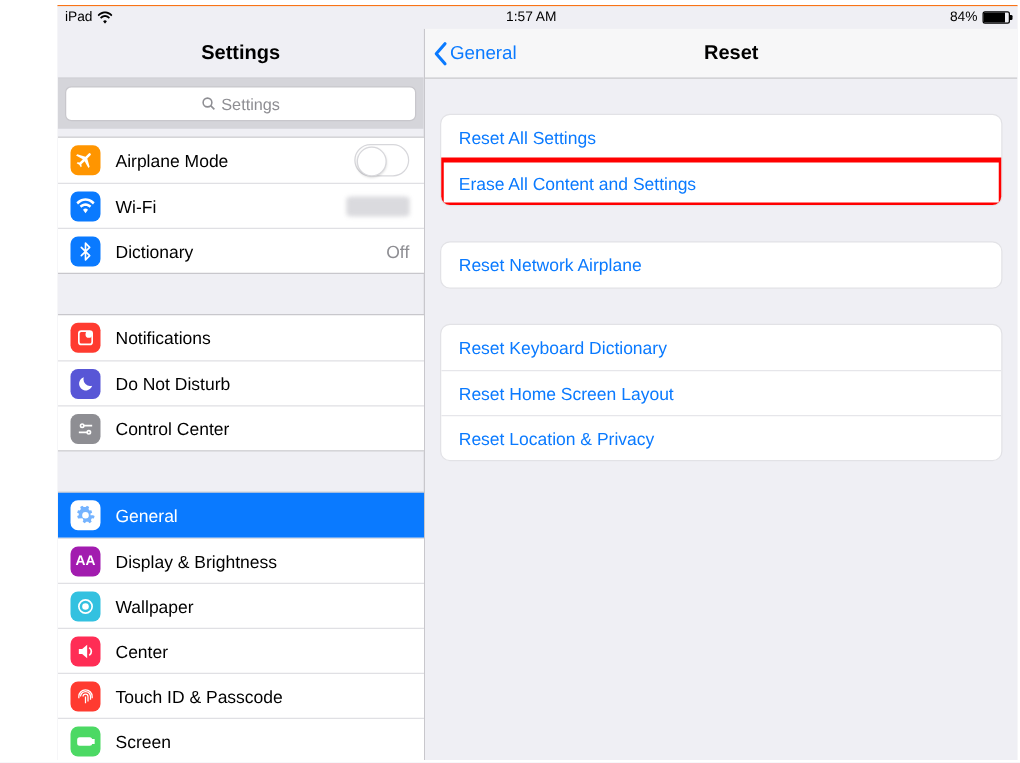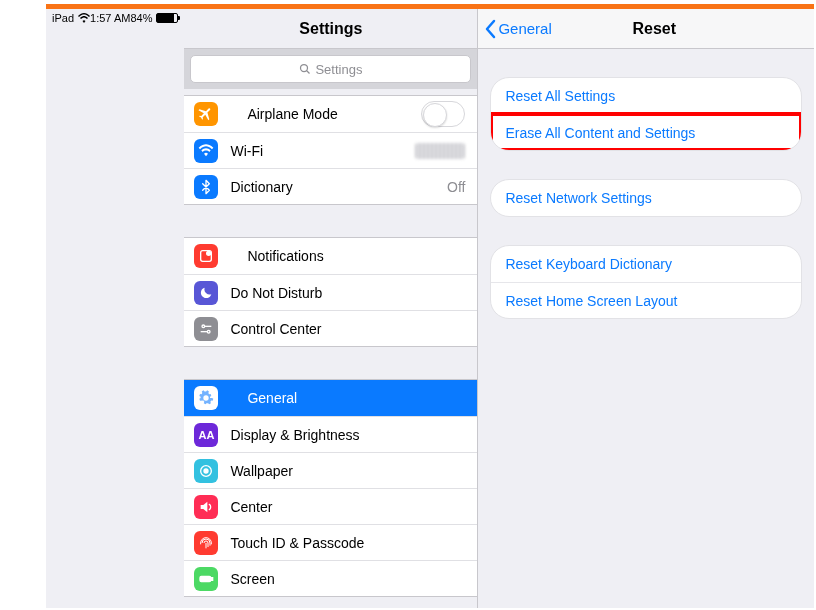--- a/index.html
+++ b/index.html
@@ -11,23 +11,23 @@
     overflow: hidden;
     position: relative;
   }
   .device {
     position: absolute;
     left: 46px;
     top: 4px;
     width: 768px;
     height: 604px;
     background: #efeff4;
-    border-top: 5px solid #f97316;
+    border-top: 1px solid #f97316;
     display: flex;
-    flex-direction: row;
+    flex-direction: column;
     overflow: hidden;
   }
   .status-bar {
     height: 18px;
     display: flex;
     align-items: center;
     justify-content: space-between;
     font-size: 11px;
     padding: 0 6px;
     background: #efeff4;
@@ -86,21 +86,21 @@
   .sb-group { margin-top: 32px; background:#fff; border-top:1px solid #c8c7cc; border-bottom:1px solid #c8c7cc; }
   .sb-group:first-child { margin-top: 6px; }
   .sb-item {
     display:flex; align-items:center;
     height: 36px;
     padding: 0 12px 0 10px;
     border-top: 1px solid #e0e0e4;
     font-size: 14px;
     cursor: pointer;
   }
-  .sb-item:first-child { border-top:none;gap:17px; }
+  .sb-item:first-child { border-top:none; }
   .sb-item.selected { background:#0a7aff; color:#fff; }
   .sb-icon {
     width: 24px; height: 24px; border-radius: 6px; margin-right: 12px;
     display:flex; align-items:center; justify-content:center;
     flex-shrink:0;
   }
   .sb-icon svg { width:16px; height:16px; }
   .sb-label { flex:1; }
   .sb-tail { color:#8e8e93; font-size:14px; }
   .toggle {
@@ -139,21 +139,21 @@
   }
   .back-btn svg { width:14px; height:20px; }
   .detail-title {
     position:absolute; left:16px; right:0; text-align:center;
     font-weight:600; font-size:16px; pointer-events:none;
   }
   .d-list { padding: 0 12px; }
   .d-group {
     margin-top: 28px;
     background:#fff;
-    border-radius:19px;
+    border-radius:8px;
     overflow:hidden;
     border:1px solid #e2e2e6;
   }
   .d-item {
     height:36px;
     display:flex; align-items:center;
     padding:0 14px;
     font-size:14px;
     color:#0a7aff;
     border-top:1px solid #e6e6ea;
@@ -264,21 +264,21 @@
           <div class="sb-group">
             <div class="sb-item selected">
               <div class="sb-icon" style="background: rgb(255, 255, 255);">
                 <svg viewBox="0 0 24 24" fill="#74b3ff">
                   <path d="M12 8a4 4 0 100 8 4 4 0 000-8zm9 4l2 1-1 3-2.3-.4a7 7 0 01-1.2 2l.9 2.2-2.6 1.7-1.6-1.7a7 7 0 01-2.4 0l-1.6 1.7-2.6-1.7.9-2.2a7 7 0 01-1.2-2L3 16l-1-3 2-1a7 7 0 010-2l-2-1 1-3 2.3.4a7 7 0 011.2-2L5.6 2.2 8.2.5l1.6 1.7a7 7 0 012.4 0L13.8.5l2.6 1.7-.9 2.2a7 7 0 011.2 2L19 6l1 3-2 1a7 7 0 010 2z"></path>
                 </svg>
               </div>
               <span class="sb-label">General</span>
             </div>
             <div class="sb-item">
-              <div class="sb-icon" style="background: #6d28d9;">
+              <div class="sb-icon" style="background: #a21caf;">
                 <span style="color:#fff;font-size:11px;font-weight:700">AA</span>
               </div>
               <span class="sb-label">Display &amp; Brightness</span>
             </div>
             <div class="sb-item">
               <div class="sb-icon" style="background: rgb(51, 193, 224);">
                 <svg viewBox="0 0 24 24" fill="none" stroke="#fff" stroke-width="2">
                   <circle cx="12" cy="12" r="8"></circle>
                   <circle cx="12" cy="12" r="3" fill="#fff"></circle>
                 </svg>
@@ -324,23 +324,24 @@
           <span>General</span>
         </div>
         <div class="detail-title">Reset</div>
       </div>
       <div class="d-list" id="d-list">
           <div class="d-group">
             <div class="d-item">Reset All Settings</div>
             <div class="d-item highlighted">Erase All Content and Settings</div>
           </div>
           <div class="d-group">
-            <div class="d-item">Reset Network Settings</div>
+            <div class="d-item">Reset Network Airplane</div>
           </div>
           <div class="d-group">
             <div class="d-item">Reset Keyboard Dictionary</div>
             <div class="d-item">Reset Home Screen Layout</div>
+            <div class="d-item">Reset Location &amp; Privacy</div>
           </div>
         </div>
     </div>
 
   </div>
 </div>
 
 </body></html>

